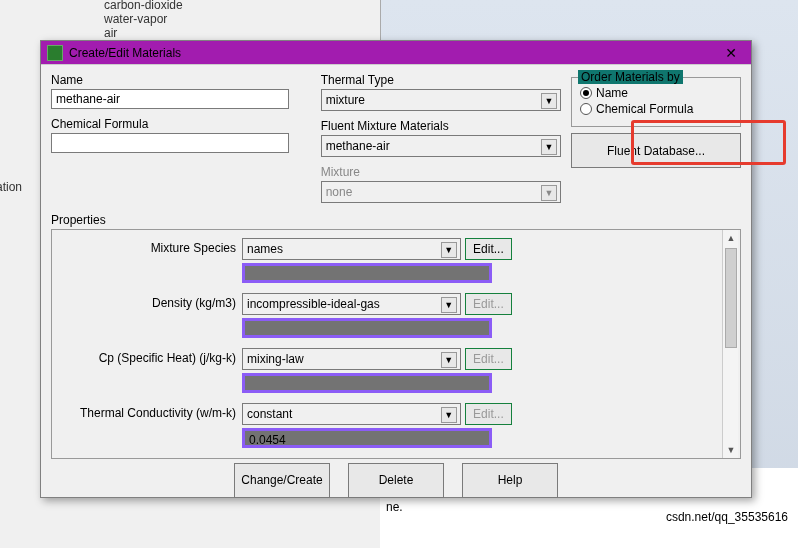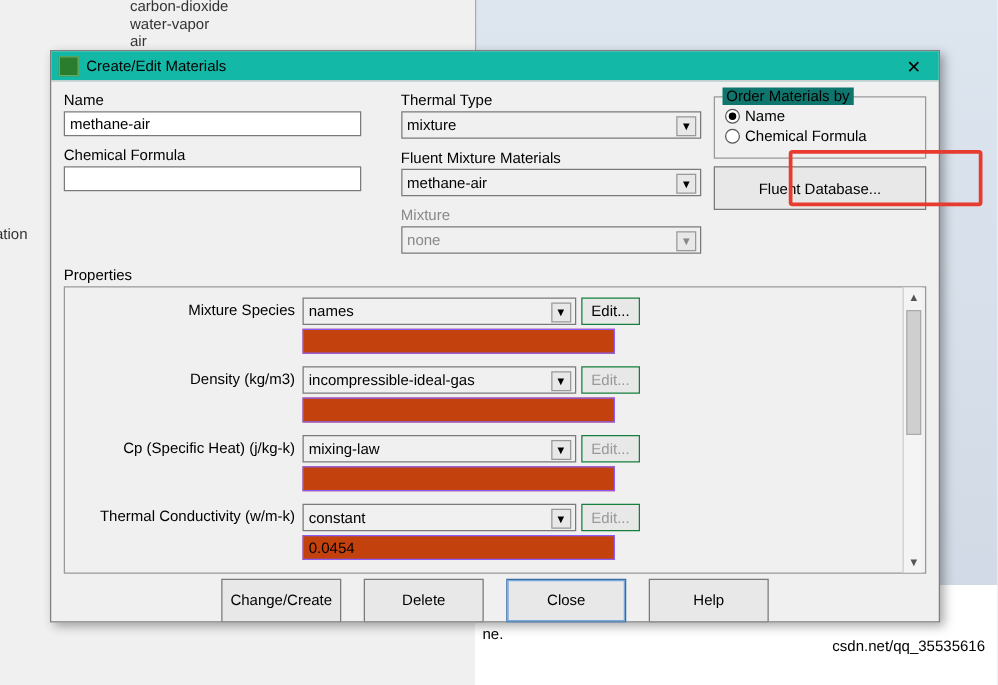--- a/index.html
+++ b/index.html
@@ -10,21 +10,21 @@
   .left-tree { position:absolute; left:80px; top:-2px; width:180px; font-size:12px; color:#333; }
   .left-tree div { line-height:14px; padding-left:24px; }
   .left-cut { position:absolute; left:-10px; top:180px; font-size:12px; color:#333; }
 
   .dialog {
     position:absolute; left:40px; top:40px; width:712px; height:458px;
     background:#f0f0f0; border:1px solid #808080; box-shadow:3px 3px 8px rgba(0,0,0,.35);
     display:flex; flex-direction:column;
   }
   .titlebar {
-    height:24px; background:#14b8a6; border-bottom:1px solid #ccc;
+    height:24px; background:#a21caf; border-bottom:1px solid #ccc;
     display:flex; align-items:center; padding:0 6px;
   }
   .titlebar .app-icon { width:16px; height:16px; background:#2a7d2e; border:1px solid #6a6; margin-right:6px; display:inline-block; }
   .titlebar .title { flex:1; color:#000; }
   .titlebar .close { width:28px; text-align:center; font-size:14px; cursor:default; }
   .dlg-body { flex:1; padding:8px 10px 4px 10px; position:relative; }
   .row { display:flex; }
   .col-left { width:265px; }
   .col-mid { width:300px; }
   .col-right { flex:1; padding-left:10px; }
@@ -52,21 +52,21 @@
   .btn.default { border:1px solid #3a6ea5; box-shadow:0 0 0 1px #7aa8d8 inset; }
   .highlight-box { position:absolute; border:3px solid #e63b2e; border-radius:3px; pointer-events:none; }
 
   .props-area { margin-top:10px; }
   .props-body { border:1px solid #999; width:690px; height:230px; position:relative; display:flex; }
   .props-scroll { width:670px; padding:8px 10px; }
   .prop-row { display:flex; align-items:flex-start; margin-bottom:10px; }
   .prop-label { width:180px; text-align:right; padding-right:6px; padding-top:3px; }
   .prop-controls { width:270px; }
   .prop-controls .combo { width:250px; display:inline-flex; }
-  .prop-controls .val { width:250px; height:20px; border:1px solid #8b5cf6; background:#c2410c; margin-top:3px; padding:2px 4px; }
+  .prop-controls .val { width:250px; height:20px; border:3px solid #8b5cf6; background:#737373; margin-top:3px; padding:2px 4px; }
   .edit-btn { height:22px; width:54px; border:1px solid #15803d; background:#e8e8e8; margin-left:4px; display:inline-flex; align-items:center; justify-content:center; }
   .edit-btn.disabled { color:#999; }
   .scrollbar { width:16px; border-left:1px solid #ccc; background:#f4f4f4; position:relative; }
   .scrollbar .up, .scrollbar .down { position:absolute; left:0; width:16px; height:16px; font-size:9px; display:flex; align-items:center; justify-content:center; color:#555;}
   .scrollbar .up { top:0; } .scrollbar .down { bottom:0; }
   .scrollbar .thumb { position:absolute; left:2px; top:18px; width:12px; height:100px; background:#cfcfcf; border:1px solid #aaa; }
 
   .footer { height:34px; display:flex; align-items:center; justify-content:center; gap:18px; }
   .footer .btn { width:96px; }
 </style>
@@ -225,20 +225,17 @@
     </div>
   </div>
 
   <div class="footer">
     <div class="btn">
         <span>Change/Create</span>
       </div>
     <div class="btn">
         <span>Delete</span>
       </div>
-    <div class="btn default">
-        <span>Close</span>
-      </div>
     <div class="btn">
         <span>Help</span>
       </div>
   </div>
 </div>
 
 </body></html>

